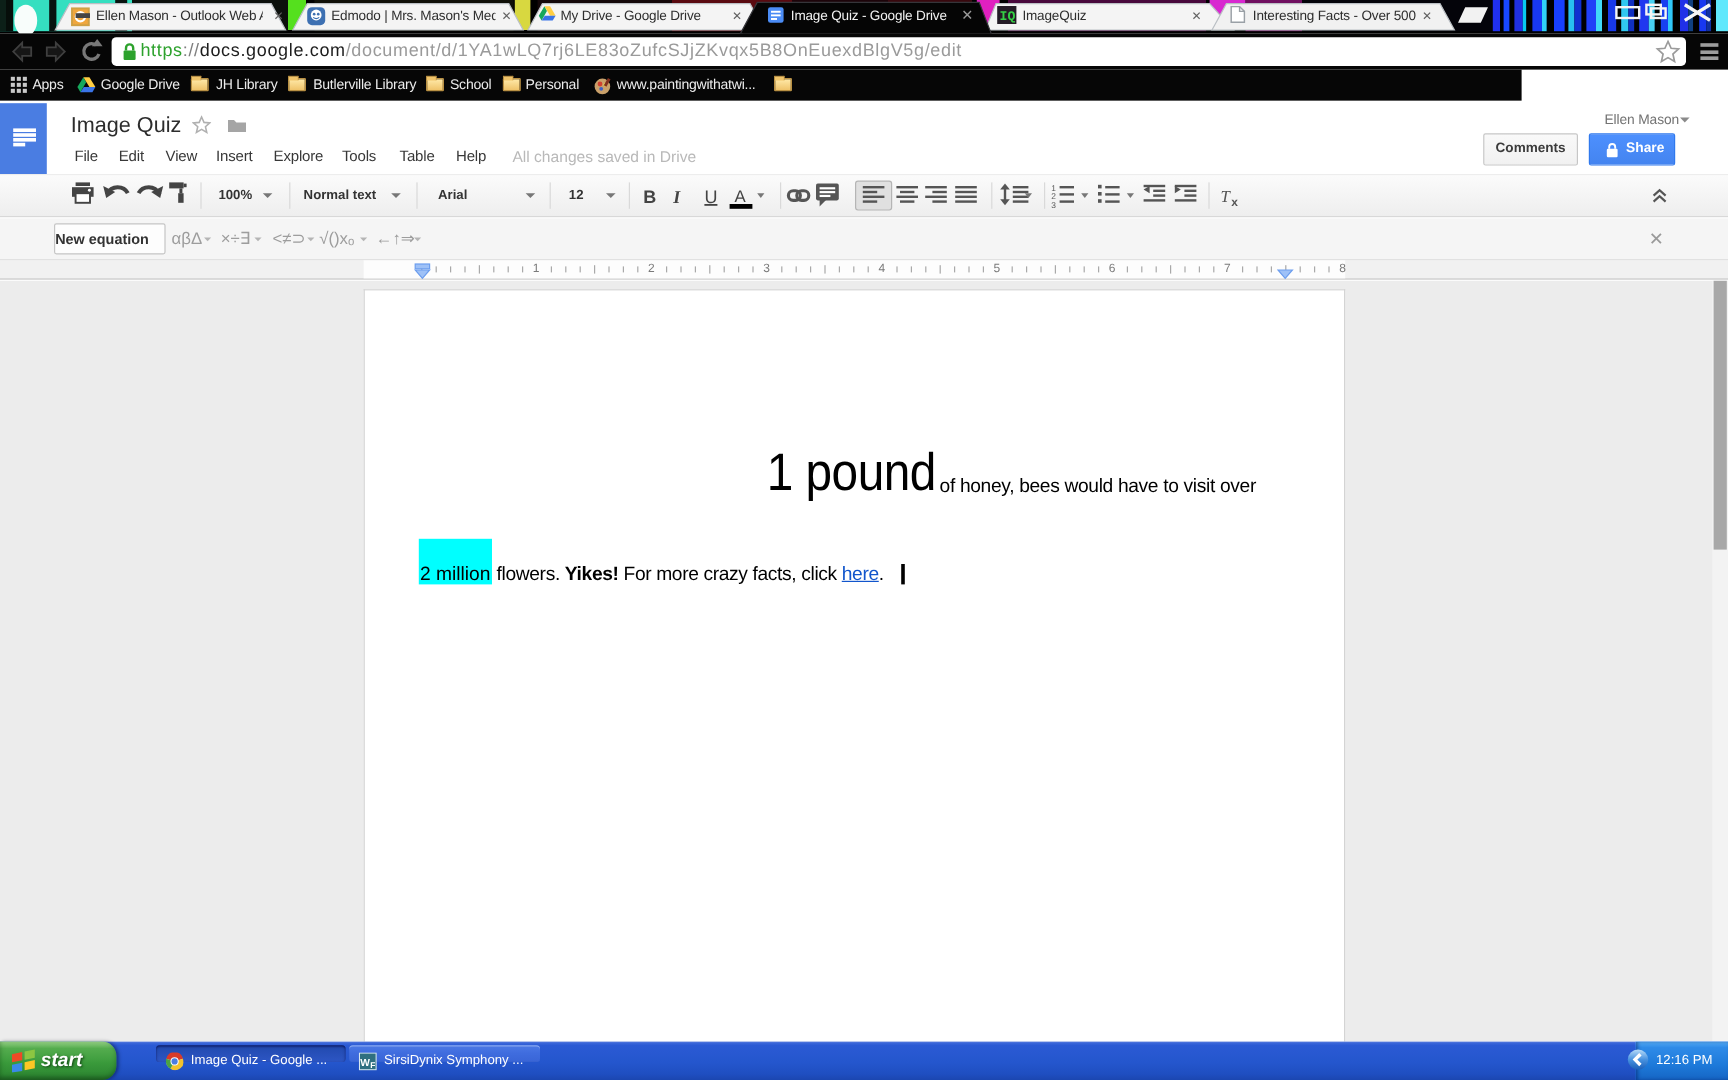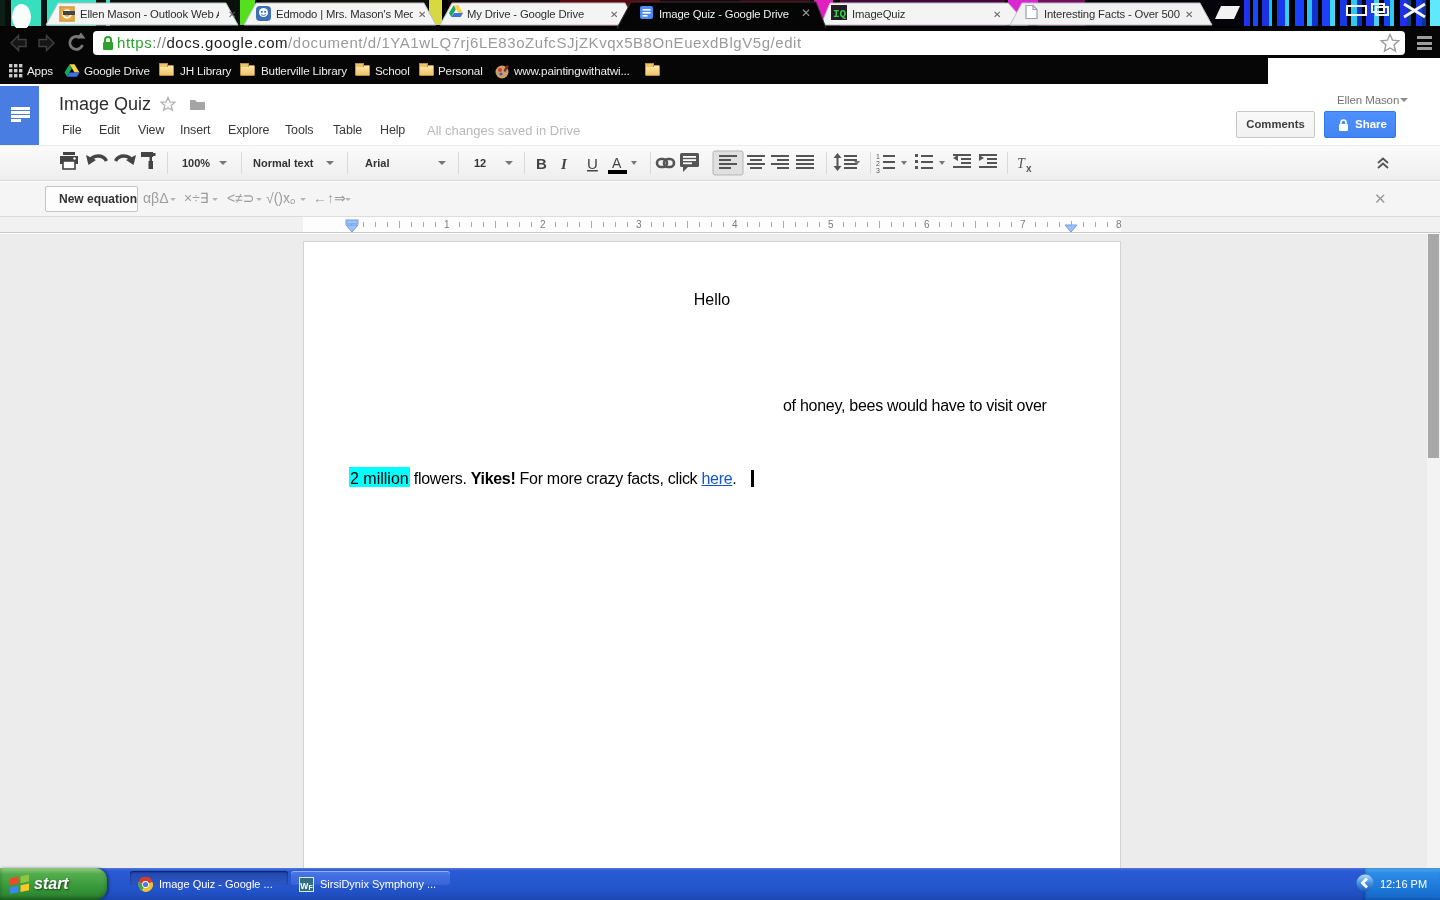--- a/index.html
+++ b/index.html
@@ -34,40 +34,40 @@
 #username { position:absolute; left:1337px; top:10px; font-size:11.5px; letter-spacing:-0.1px; color:#737373; }
 
 
 #docstoolbar { position:absolute; left:0; top:145px; width:1440px; height:36px; background:linear-gradient(#fbfbfb,#eeeeee); border-bottom:1px solid #d8d8d8; border-top:1px solid #ededed; }
 .sep { position:absolute; top:6px; width:1px; height:22px; background:#d9d9d9; }
 .tbtxt { position:absolute; top:11px; font-size:11px; font-weight:bold; color:#333; }
 .dtri { position:absolute; width:0; height:0; border-left:4px solid transparent; border-right:4px solid transparent; border-top:4px solid #777; }
 
 
 #eqbar { position:absolute; left:0; top:182px; width:1440px; height:35px; background:#f5f5f5; border-bottom:1px solid #dcdcdc; }
-#neweq { position:absolute; left:45px; top:4px; width:93px; height:26px; background:#fdfdfd; border:1px solid #c5c5c5; border-radius:2px; text-align:right; line-height:24px; font-size:12px; font-weight:bold; color:#333; }
+#neweq { position:absolute; left:45px; top:4px; width:93px; height:26px; background:#fdfdfd; border:1px solid #c5c5c5; border-radius:2px; text-align:left; line-height:24px; font-size:12px; font-weight:bold; color:#333; }
 .eqsym { position:absolute; top:8px; font-size:14px; color:#9d9d9d; }
 .eqtri { position:absolute; top:16px; width:0; height:0; border-left:3.5px solid transparent; border-right:3.5px solid transparent; border-top:3.5px solid #b5b5b5; }
 
 
 #ruler { position:absolute; left:0; top:217px; width:1440px; height:16px; background:#f1f1f1; border-bottom:1px solid #c9c9c9; }
 #rulerpage { position:absolute; left:303px; top:0; width:818px; height:15px; background:#fdfdfd; }
 .tick { position:absolute; top:5px; width:1px; height:5px; background:#a9a9a9; }
 .rnum { position:absolute; top:2px; font-size:10px; color:#7a7a7a; }
 
 
 #canvas { position:absolute; left:0; top:234px; width:1440px; height:634px; background:#ececec; }
 #page { position:absolute; left:303px; top:7px; width:818px; height:627px; background:#fff; border:1px solid #d4d4d4; border-bottom:none; }
 #scrolltrack { position:absolute; left:1427px; top:0; width:13px; height:634px; background:#f3f3f3; }
 #scrollthumb { position:absolute; left:1px; top:0; width:11px; height:224px; background:#a8a8a8; }
 .docline { position:absolute; font-size:16px; color:#000; white-space:nowrap; line-height:20px; }
 
 
 #taskbar { position:absolute; left:0; top:868px; width:1440px; height:32px; background:linear-gradient(180deg,#5a7edc 0%,#3a66d9 4%,#2b5ad4 10%,#2456cd 55%,#1f4ec0 85%,#1b46b0 100%); }
-#startbtn { position:absolute; left:0; top:0; width:107px; height:32px; border-radius:0 12px 12px 0; background:linear-gradient(180deg,#95d084 0%,#54ac4e 18%,#42a041 45%,#3a9a3b 55%,#2f8a33 85%,#27712c 100%); box-shadow:inset 0 -2px 4px rgba(0,40,0,.35), 2px 0 3px rgba(0,0,30,.4); }
+#startbtn { position:absolute; left:0; top:0; width:97px; height:32px; border-radius:0 12px 12px 0; background:linear-gradient(180deg,#95d084 0%,#54ac4e 18%,#42a041 45%,#3a9a3b 55%,#2f8a33 85%,#27712c 100%); box-shadow:inset 0 -2px 4px rgba(0,40,0,.35), 2px 0 3px rgba(0,0,30,.4); }
 #starttxt { position:absolute; left:34px; top:7px; font-size:16px; font-weight:bold; font-style:italic; color:#fff; text-shadow:1px 1px 2px rgba(10,50,10,.8); }
 .taskbtn { position:absolute; top:3px; height:14px; border-radius:3px; font-size:11px; color:#fff; white-space:nowrap;margin-left:23px; }
 #task1 { left:107px; width:158px; background:linear-gradient(#2149ae,#2d56c4); box-shadow:inset 0 1px 2px rgba(0,0,60,.7); }
 #task2 { left:268px; width:159px; background:linear-gradient(180deg,#6590ef 0%,#4a77e4 8%,#3f6cde 50%,#3a66d8 90%,#3560ce 100%); box-shadow:inset 0 1px 0 rgba(255,255,255,.35); }
 #tray { position:absolute; left:1363px; top:0; width:77px; height:32px; background:linear-gradient(180deg,#57aef5 0%,#2f8be8 15%,#1e7ada 60%,#1565c4 100%); box-shadow:inset 2px 0 3px rgba(0,20,90,.45); }
 #clock { position:absolute; left:17px; top:10px; font-size:11px; color:#fff; }
 </style>
 </head>
 <body>
 <div id="screen">
@@ -520,23 +520,23 @@
     <svg width="16" height="14" style="position:absolute;left:1064px;top:2px">
       <polygon points="1,6 13,6 7,13" fill="#9ec1f7" stroke="#6d9eee" stroke-width="1"></polygon>
     </svg>
   </div>
 
   <div id="canvas">
     <div id="page"></div>
     <div id="scrolltrack">
         <div id="scrollthumb"></div>
       </div>
-    <div class="docline" id="line1" style="left:303px;top:56px;width:818px;text-align:center;">Hello</div>
+    <div class="docline" id="line3b" style="left:639px;top:135px;font-size:44px;line-height:50px;letter-spacing:-0.5px;"><span style="display:inline-block;transform:scaleX(0.905);transform-origin:0 100%;">1 pound</span></div>
     <div class="docline" id="line3c" style="left:783px;top:162px;letter-spacing:-0.28px;">of honey, bees would have to visit over</div>
-    <div class="docline" id="line4" style="left:349px;top:235px;"><span style="background:#00ffff;padding:3px 1px 0 1px;">2 million</span><span style="letter-spacing:-0.3px;"> flowers. <b>Yikes!</b> For more crazy facts, click <span style="color:#1155cc;text-decoration:underline;">here</span>.</span></div>
+    <div class="docline" id="line4" style="left:349px;top:235px;"><span style="background:#00ffff;padding:21px 1px 0 1px;">2 million</span><span style="letter-spacing:-0.3px;"> flowers. <b>Yikes!</b> For more crazy facts, click <span style="color:#1155cc;text-decoration:underline;">here</span>.</span></div>
     <div style="position:absolute;left:751px;top:236px;width:2.5px;height:17px;background:#000;"></div>
   </div>
 
   <div id="taskbar">
     <div id="startbtn">
       <svg width="22" height="20" style="position:absolute;left:9px;top:6px">
         <g>
           <polygon points="1,4.6 9.5,2.6 9.5,9.6 1,11.2" fill="#ee4a26"></polygon>
           <polygon points="11.5,2.2 20,0.6 20,7.4 11.5,9.2" fill="#8cc642"></polygon>
           <polygon points="1,13.2 9.5,11.6 9.5,18.4 1,19.8" fill="#3a8ae8"></polygon>

